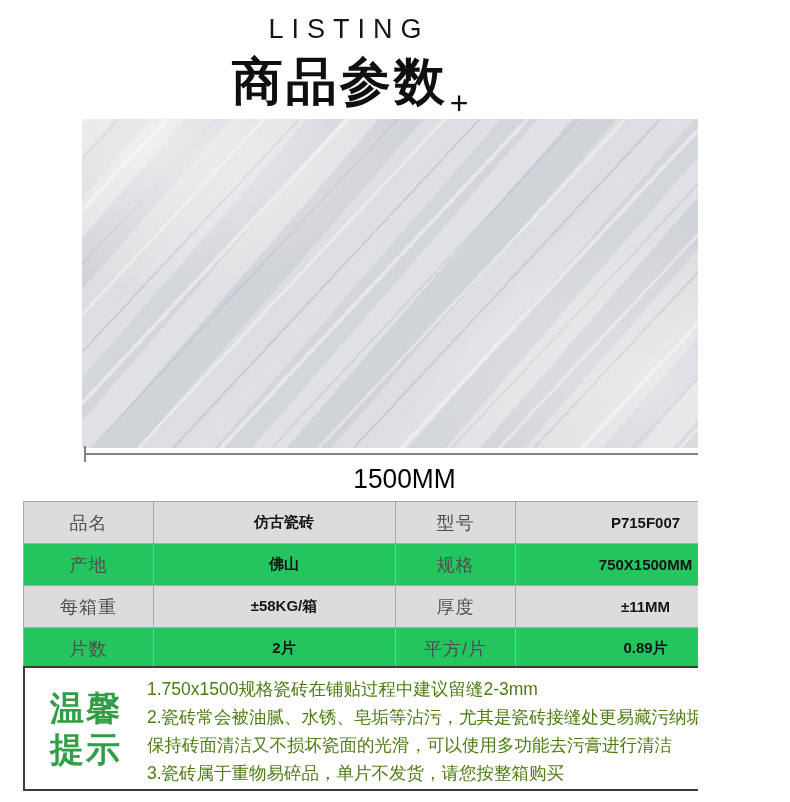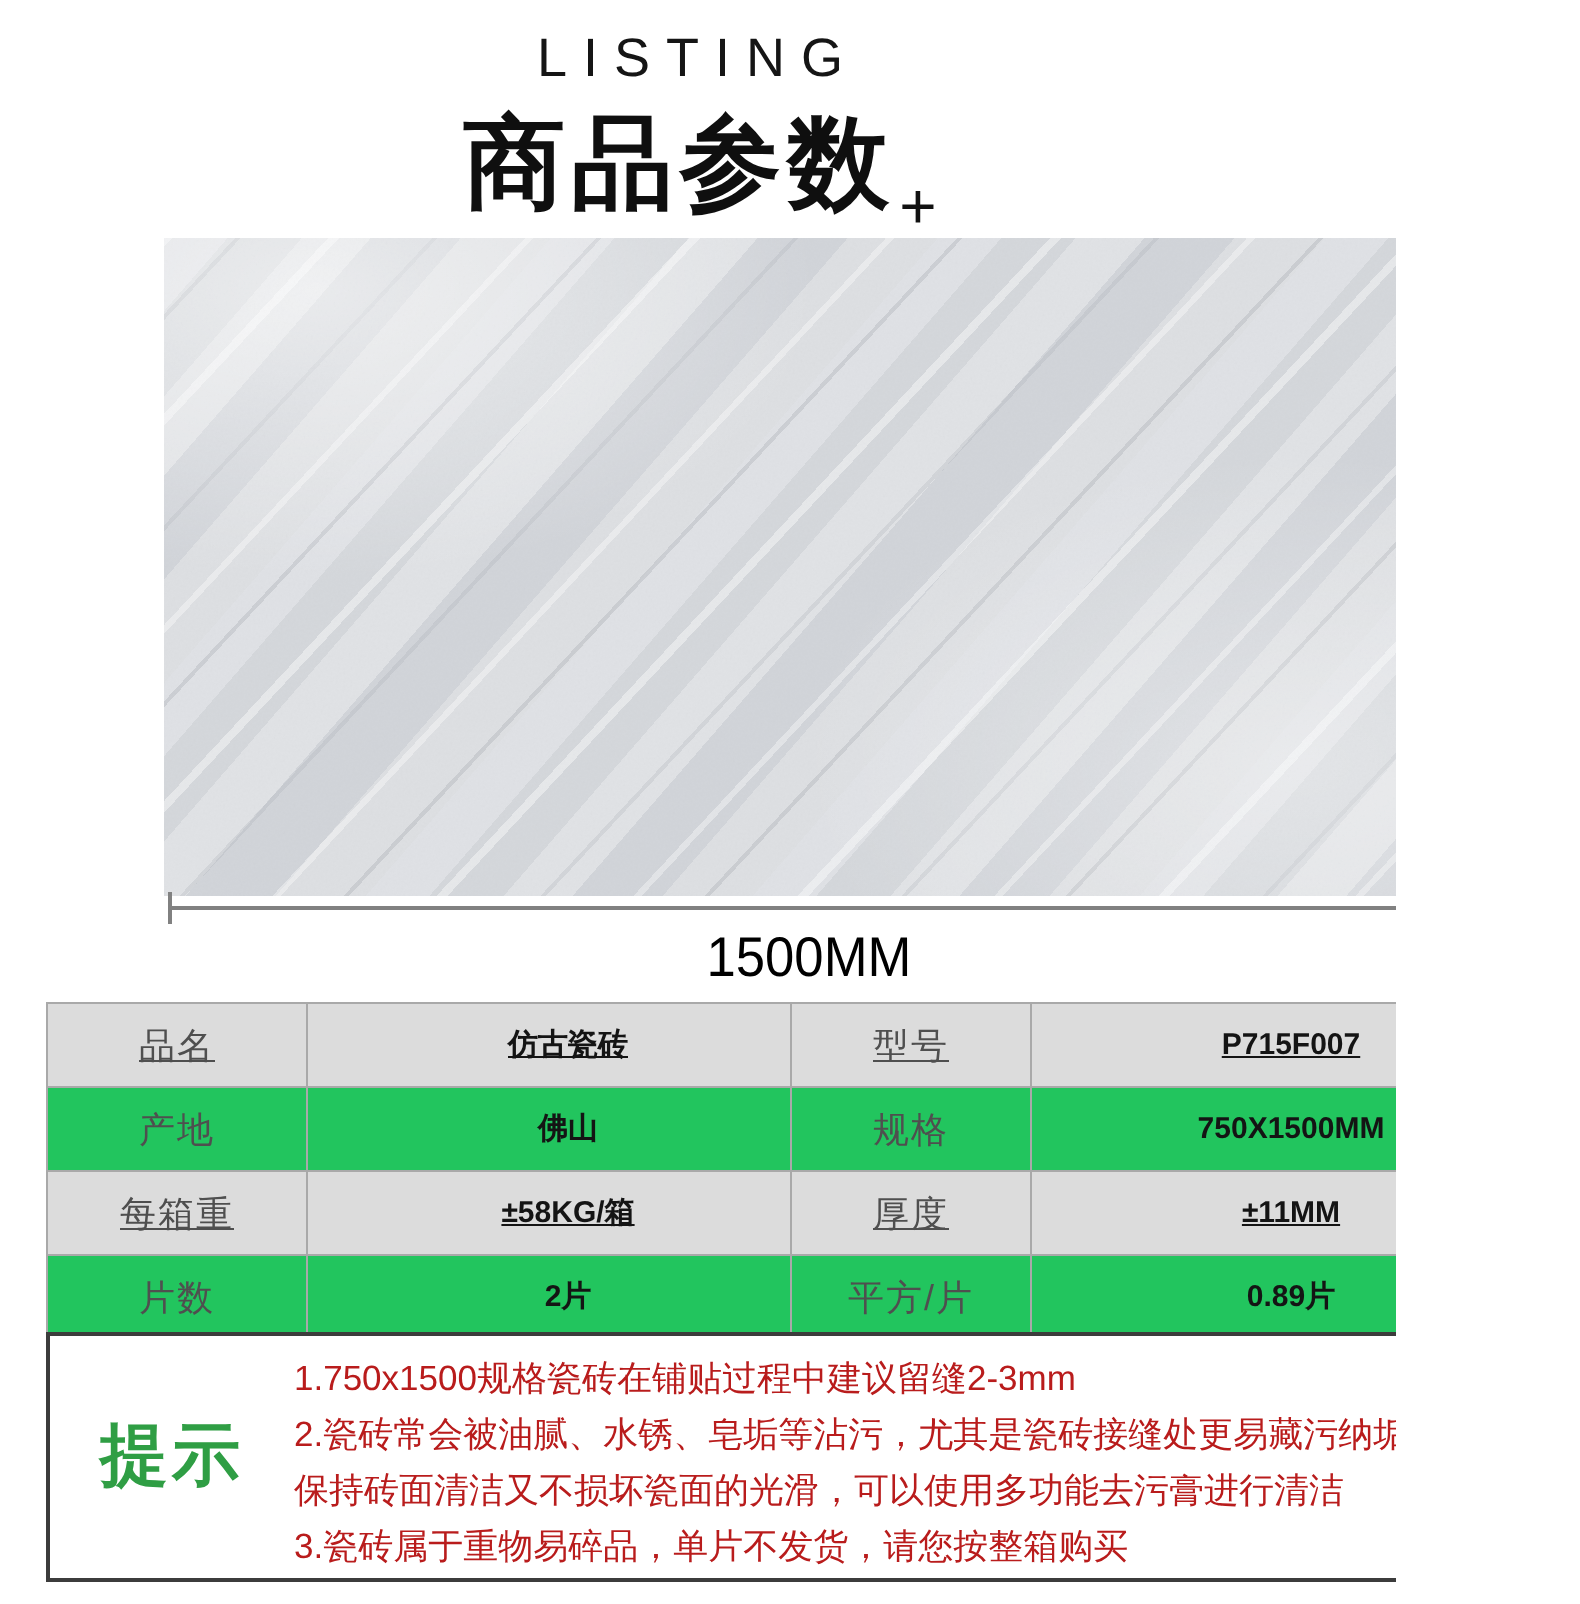--- a/index.html
+++ b/index.html
@@ -57,21 +57,21 @@
 
   
   .spec{
     position:absolute;left:23px;top:501px;width:733px;
     border-collapse:collapse;table-layout:fixed;
   }
   .spec td{
     border:1px solid var(--table-border,#a9a9a9);
     height:39px;vertical-align:middle;background:#22c55e;
   }
-  .spec tr.shaded td{background:var(--row-shade,#dcdcdc);text-decoration:underline;}
+  .spec tr.shaded td{background:var(--row-shade,#dcdcdc);}
   .spec td.lbl{
     text-align:center;font-size:18px;font-weight:400;color:var(--text-label,#4f4f4f);
     letter-spacing:1px;
   }
   .spec td.val{
     text-align:center;padding-left:20px;font-size:15px;font-weight:700;color:#141414;
   }
   .c1{width:130px;} .c2{width:242px;} .c3{width:120px;} .c4{width:241px;}
 
   
@@ -80,21 +80,21 @@
     border:2px solid #3c3c3c;box-sizing:border-box;display:flex;background:#fff;
   }
   .tips-label{
     width:122px;flex:0 0 122px;display:flex;flex-direction:column;
     align-items:center;justify-content:center;
     color:var(--accent-green,#2f9e44);font-size:34px;font-weight:700;line-height:41px;
     letter-spacing:2px;
   }
   .tips-body{flex:1;padding:7px 12px 0 0;}
   .tips-body p{
-    margin:0;font-size:17.5px;line-height:28px;color:#b91c1c;font-weight:500;
+    margin:0;font-size:17.5px;line-height:28px;color:#4d7c0f;font-weight:500;
   }
 </style>
 </head>
 <body>
 
 <div class="canvas">
 
   <div class="hdr">
     <div class="eyebrow">LISTING</div>
     <div class="title-line">
@@ -159,20 +159,21 @@
         <td class="lbl">片数</td>
         <td class="val">2片</td>
         <td class="lbl">平方/片</td>
         <td class="val">0.89片</td>
       </tr>
     </tbody>
   </table>
 
   <div class="tips">
     <div class="tips-label">
+      <span>温馨</span>
       <span>提示</span>
     </div>
     <div class="tips-body">
       <p>1.750x1500规格瓷砖在铺贴过程中建议留缝2-3mm</p>
       <p>2.瓷砖常会被油腻、水锈、皂垢等沾污，尤其是瓷砖接缝处更易藏污纳垢。为保持砖面清洁又不损坏瓷面的光滑，可以使用多功能去污膏进行清洁</p>
       <p>3.瓷砖属于重物易碎品，单片不发货，请您按整箱购买</p>
     </div>
   </div>
 
 </div>

